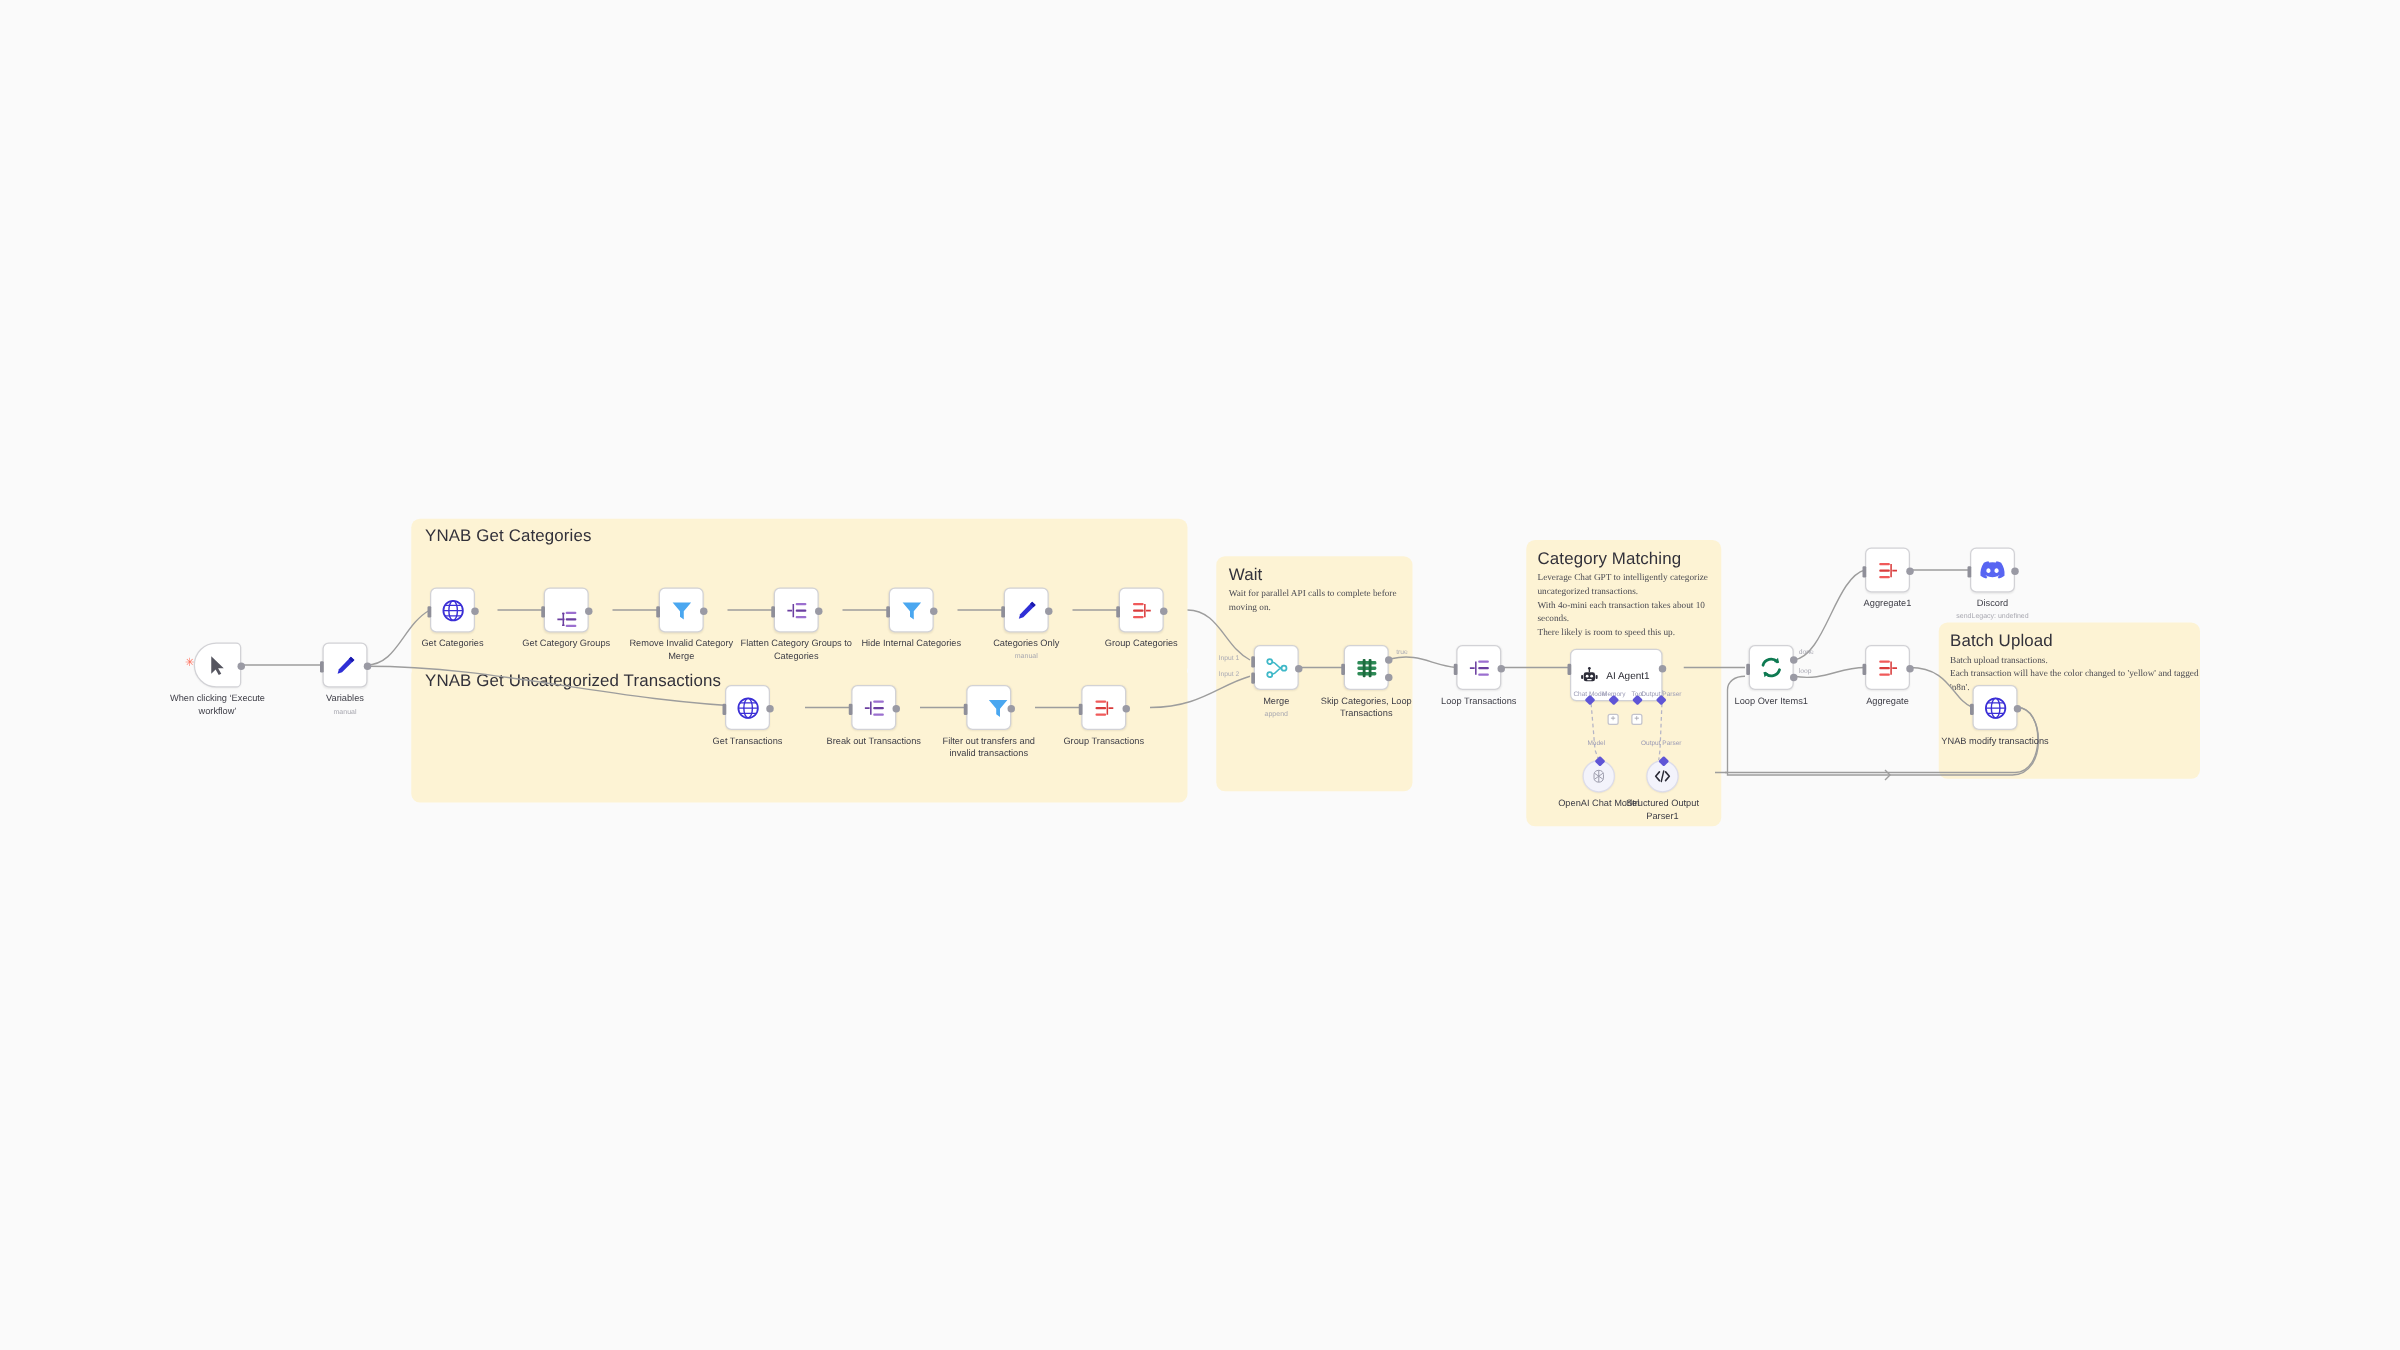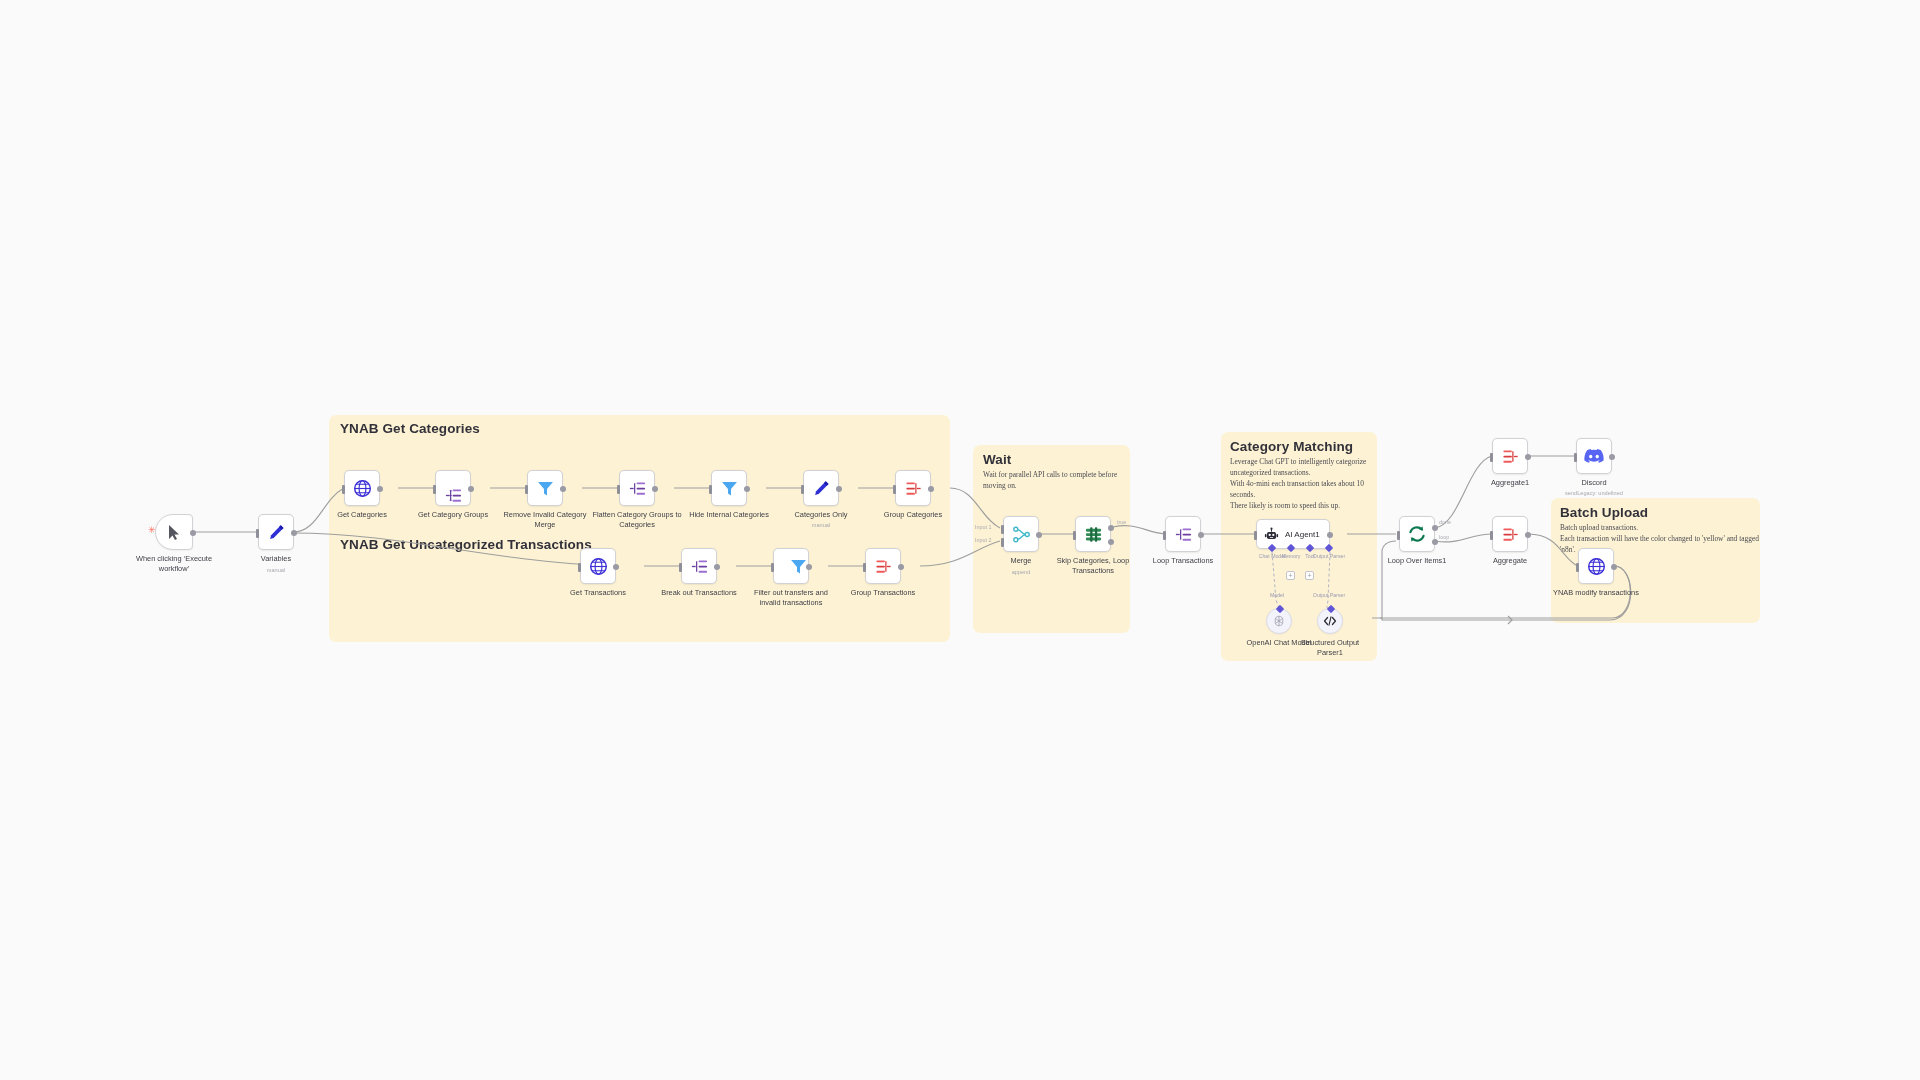--- a/index.html
+++ b/index.html
@@ -14,21 +14,21 @@
   
   .sticky {
     position: absolute;
     background: #fdf3d4;
     border-radius: 7px;
     padding: 0;
   }
   .sticky-title {
     position: absolute;
     font-size: 13.5px;
-    font-weight: 700;
+    font-weight: 400;
     color: #32313a;
     letter-spacing: .1px;
     white-space: nowrap;
   }
   .sticky-body {
     position: absolute;
     font-size: 7.4px;
     line-height: 1.48;
     color: #4a4a52;
     white-space: pre-line;
@@ -43,21 +43,21 @@
     border: 1px solid #d2d2d6;
     border-radius: 5px;
     display: flex; align-items: center; justify-content: center;
     box-shadow: 0 0.5px 1.5px rgba(0,0,0,0.07);
   }
   .node.trigger {
     border-radius: 22px 5px 5px 22px;
     width: 38px;
   }
   .node.wide {
-    width: 74px; height: 30px;
+    width: 74px; height: 42px;
     justify-content: flex-start;
     padding-left: 7px;
     gap: 6px;
   }
   .node.circle {
     width: 26px; height: 26px;
     border-radius: 50%;
     background: #f3f3fb;
     border: 1px solid #dcdcea;
   }

